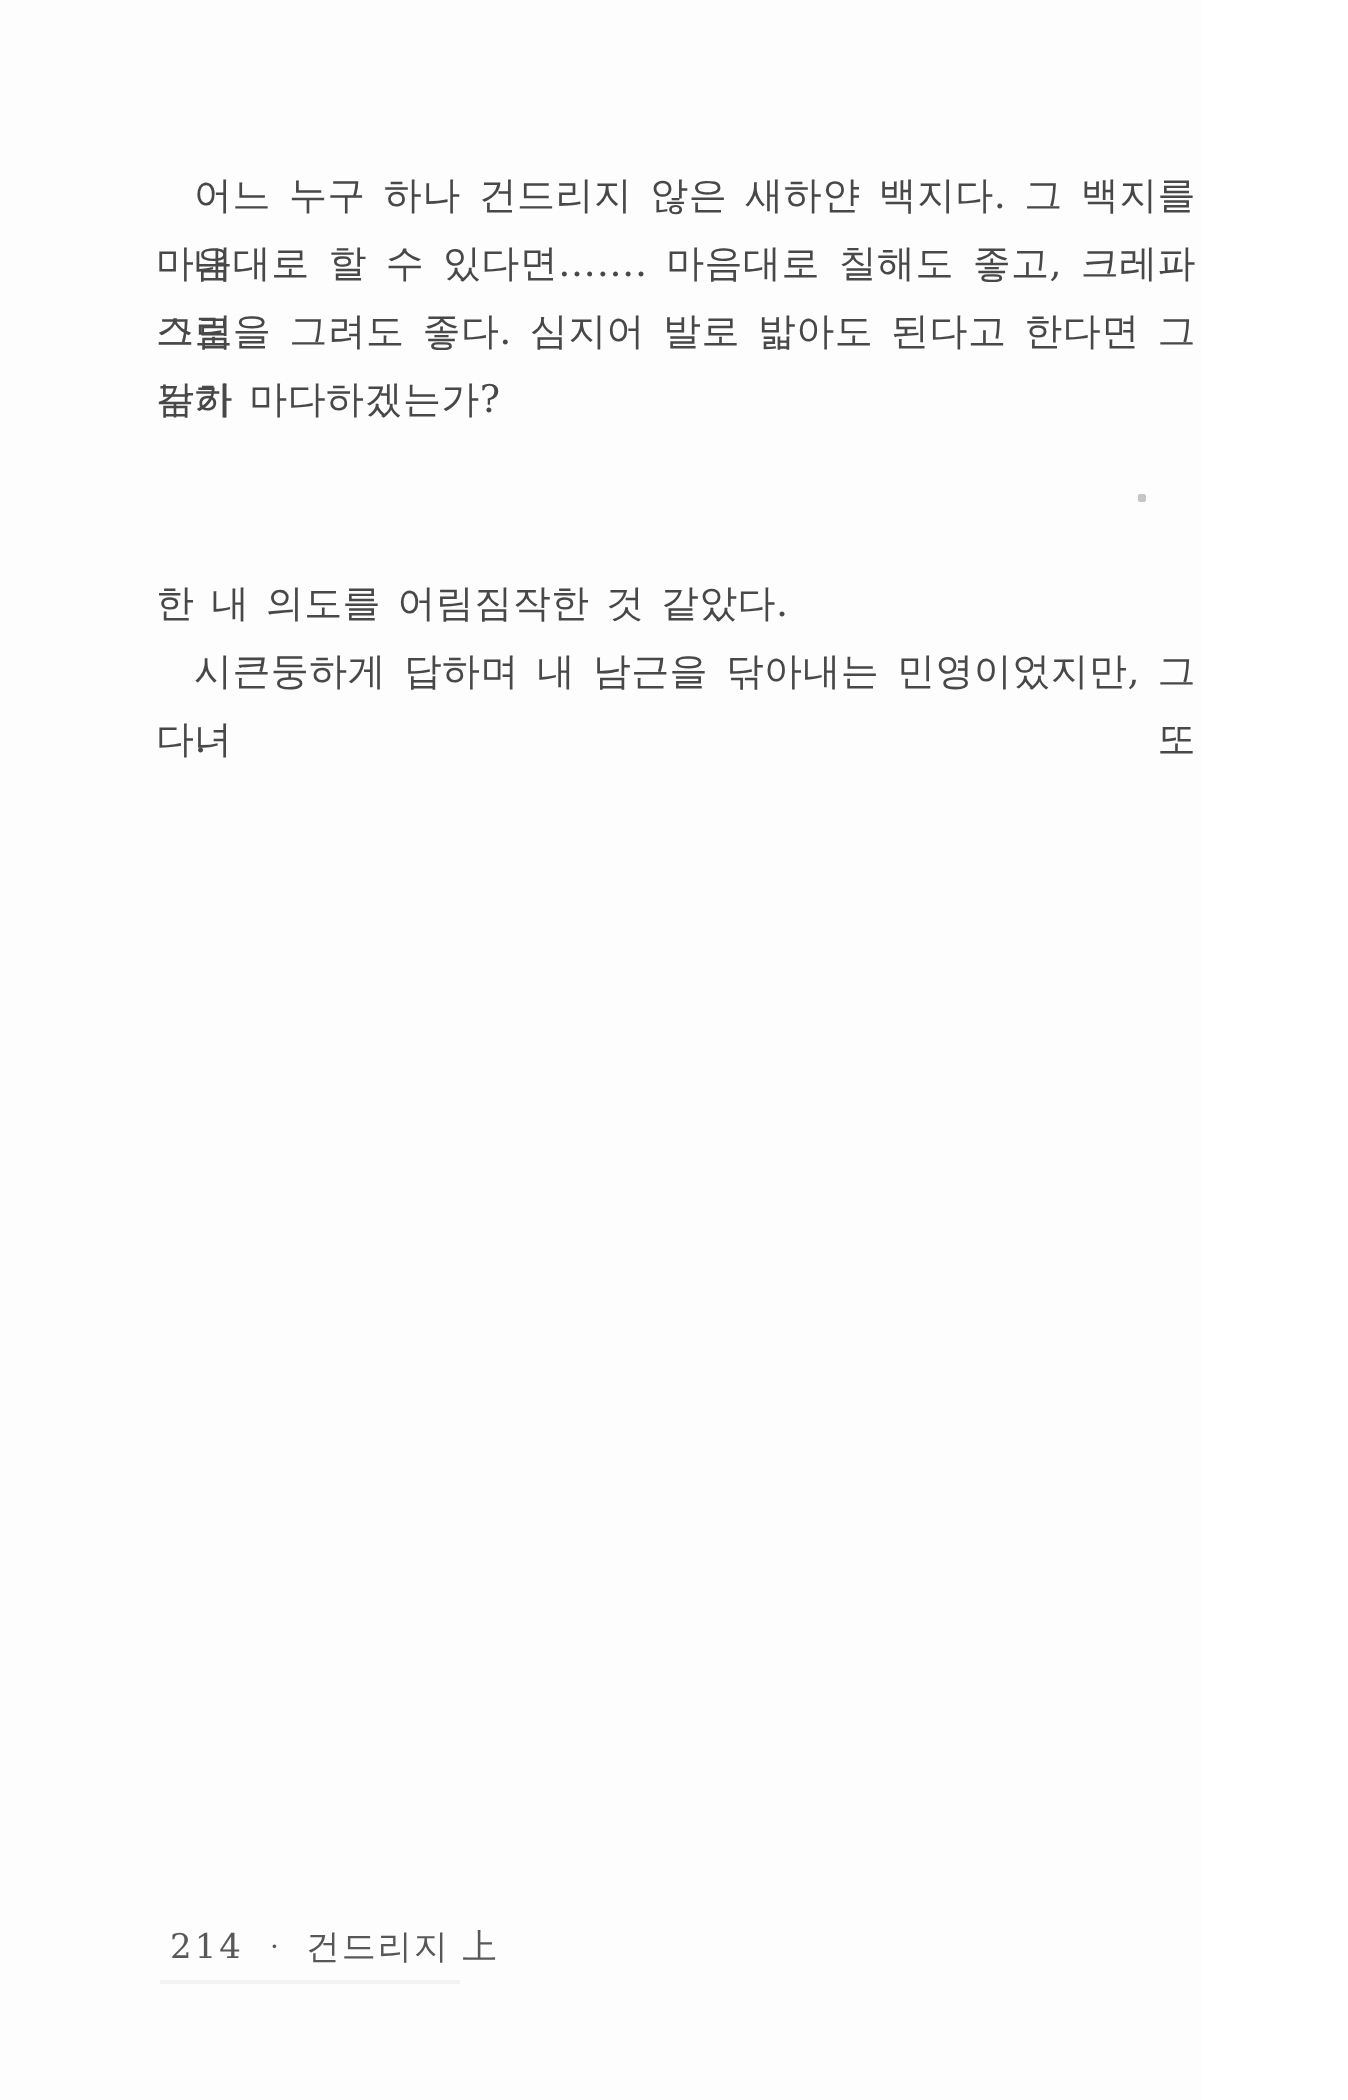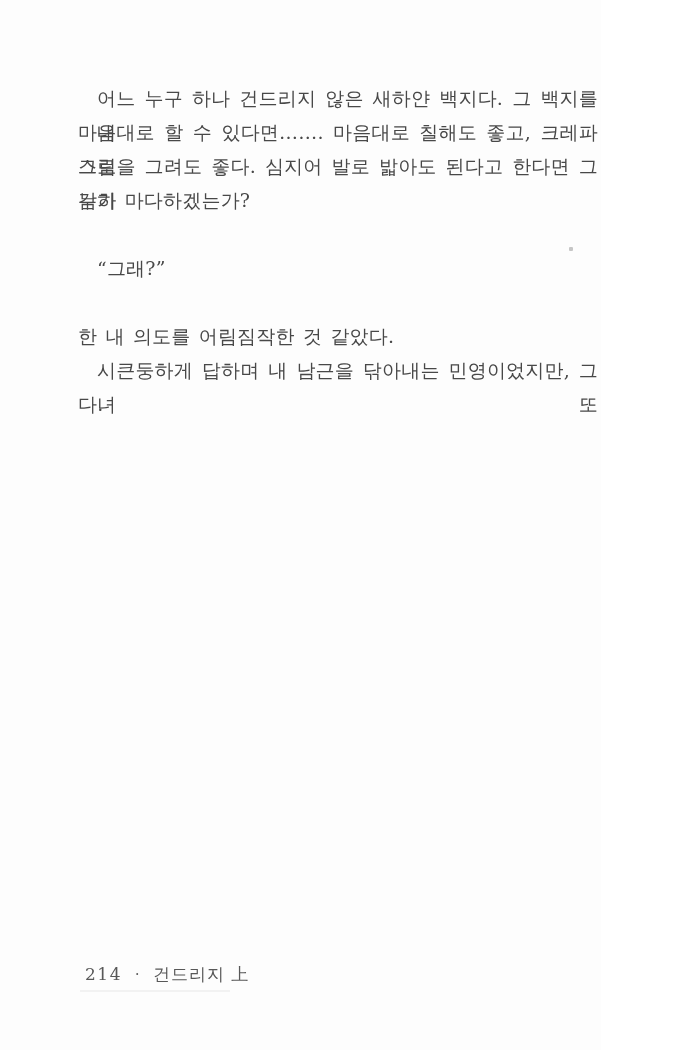--- a/index.html
+++ b/index.html
@@ -86,21 +86,20 @@
 <body>
 
 <div class="page">
 
   <div class="text-block">
     <div class="line just indent">어느 누구 하나 건드리지 않은 새하얀 백지다. 그 백지를 내</div>
     <div class="line just">마음대로 할 수 있다면……. 마음대로 칠해도 좋고, 크레파스로</div>
     <div class="line just">그림을 그려도 좋다. 심지어 발로 밟아도 된다고 한다면 그 누가</div>
     <div class="line">감히 마다하겠는가?</div>
     <div class="line blank"></div>
-    <div class="line indent">“그래?”</div>
     <div class="line blank"></div>
     <div class="line">한 내 의도를 어림짐작한 것 같았다.</div>
     <div class="line just indent">시큰둥하게 답하며 내 남근을 닦아내는 민영이었지만, 그녀 또</div>
     <div class="line">다.</div>
   </div>
 
   <div class="scan-speck"></div>
   <div class="scan-noise"></div>
 
   <div class="footer">

